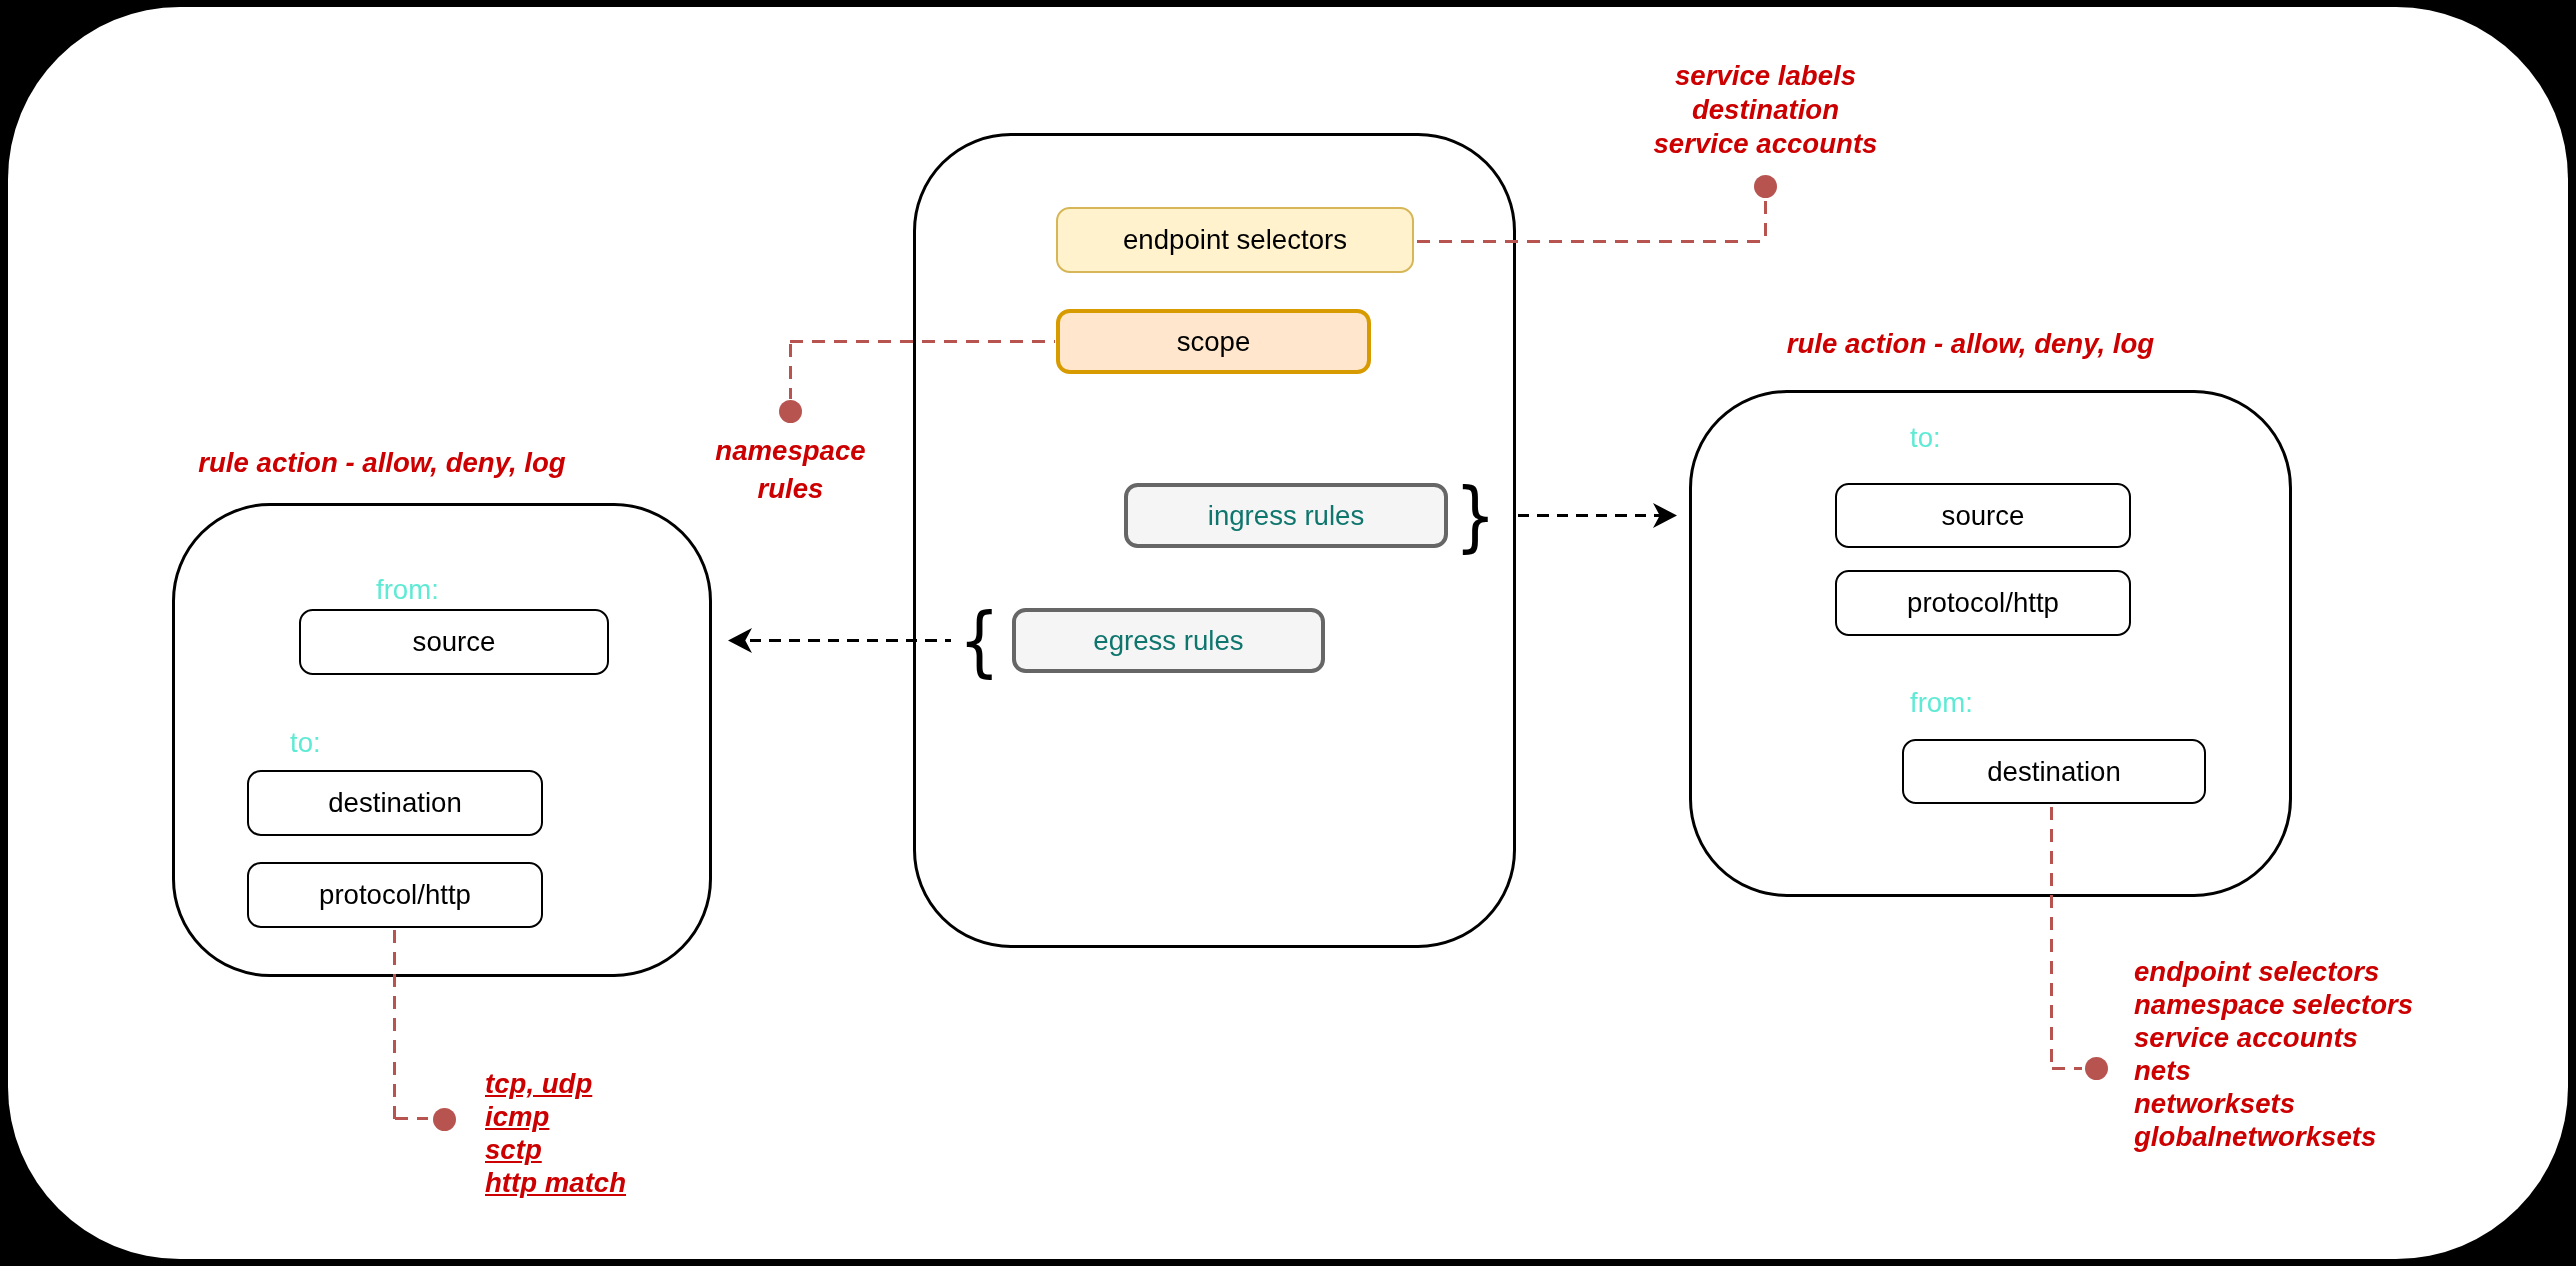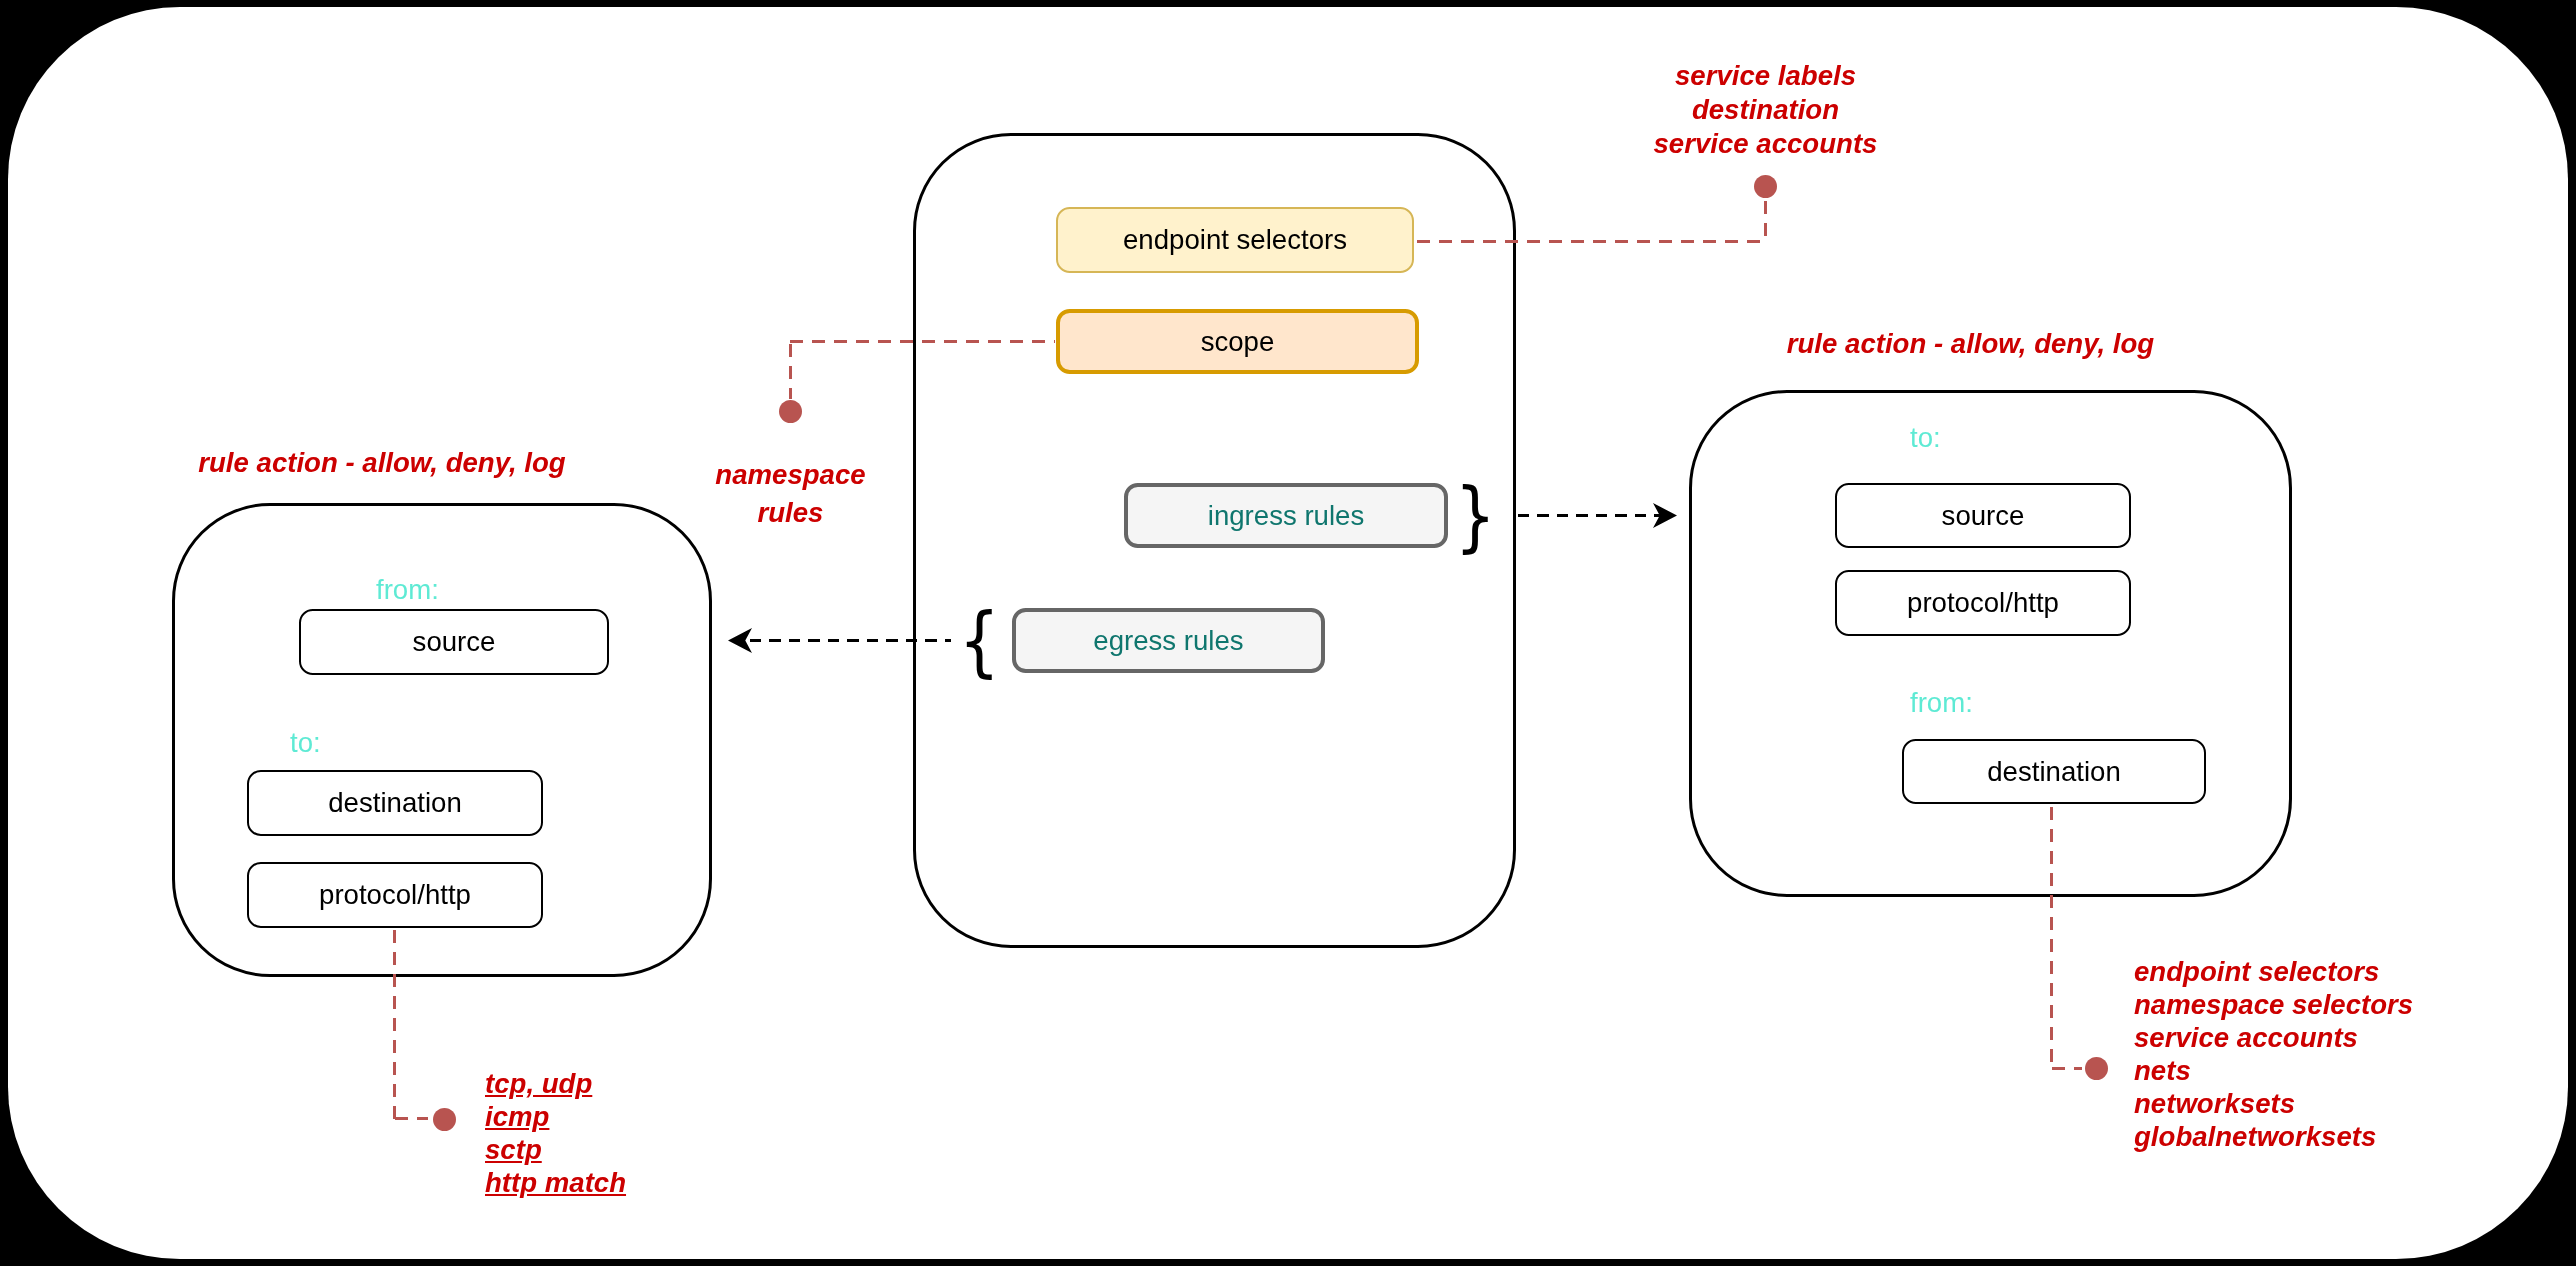--- a/index.html
+++ b/index.html
@@ -103,21 +103,21 @@
 
 <div class="stage">
   <div class="card"></div>
 
   <div class="big-box" style="left:913px; top:133px; width:603px; height:815px;"></div>
 
   <div class="box yellow" style="left:1056px; top:207px; width:358px; height:66px;">
     <span>endpoint selectors</span>
   </div>
 
-  <div class="box orange" style="left:1056px; top:309px; width:363px; height:65px;">
+  <div class="box orange" style="left:1056px; top:309px; width:315px; height:65px;">
     <span>scope</span>
   </div>
 
   <div class="box gray" style="left:1124px; top:483px; width:324px; height:65px;">
     <span>ingress rules</span>
   </div>
 
   <div class="box gray" style="left:1012px; top:608px; width:313px; height:65px;">
     <span>egress rules</span>
   </div>
@@ -170,21 +170,21 @@
     <div>destination</div>
     <div>service accounts</div>
   </div>
   <div class="dot" style="left:1754px; top:175px;"></div>
   <div class="vdash-red" style="left:1764px; top:201px; height:40px;"></div>
   <div class="hdash-red" style="left:1417px; top:240px; width:350px;"></div>
 
   <div class="hdash-red" style="left:790px; top:340px; width:265px;"></div>
   <div class="vdash-red" style="left:789px; top:344px; height:55px;"></div>
   <div class="dot" style="left:779px; top:400px;"></div>
-  <div class="red-note center" style="left:618px; top:432px; width:345px; line-height:38px;margin-top:24px;">
+  <div class="red-note center" style="left:618px; top:432px; width:345px; line-height:38px;">
     <div>namespace</div>
     <div>rules</div>
   </div>
 
   <div class="vdash-red" style="left:393px; top:930px; height:190px;"></div>
   <div class="hdash-red" style="left:395px; top:1117px; width:33px;"></div>
   <div class="dot" style="left:433px; top:1108px;"></div>
   <div class="red-note" style="left:485px; top:1067px;text-decoration:underline;">
     <div>tcp, udp</div>
     <div>icmp</div>

